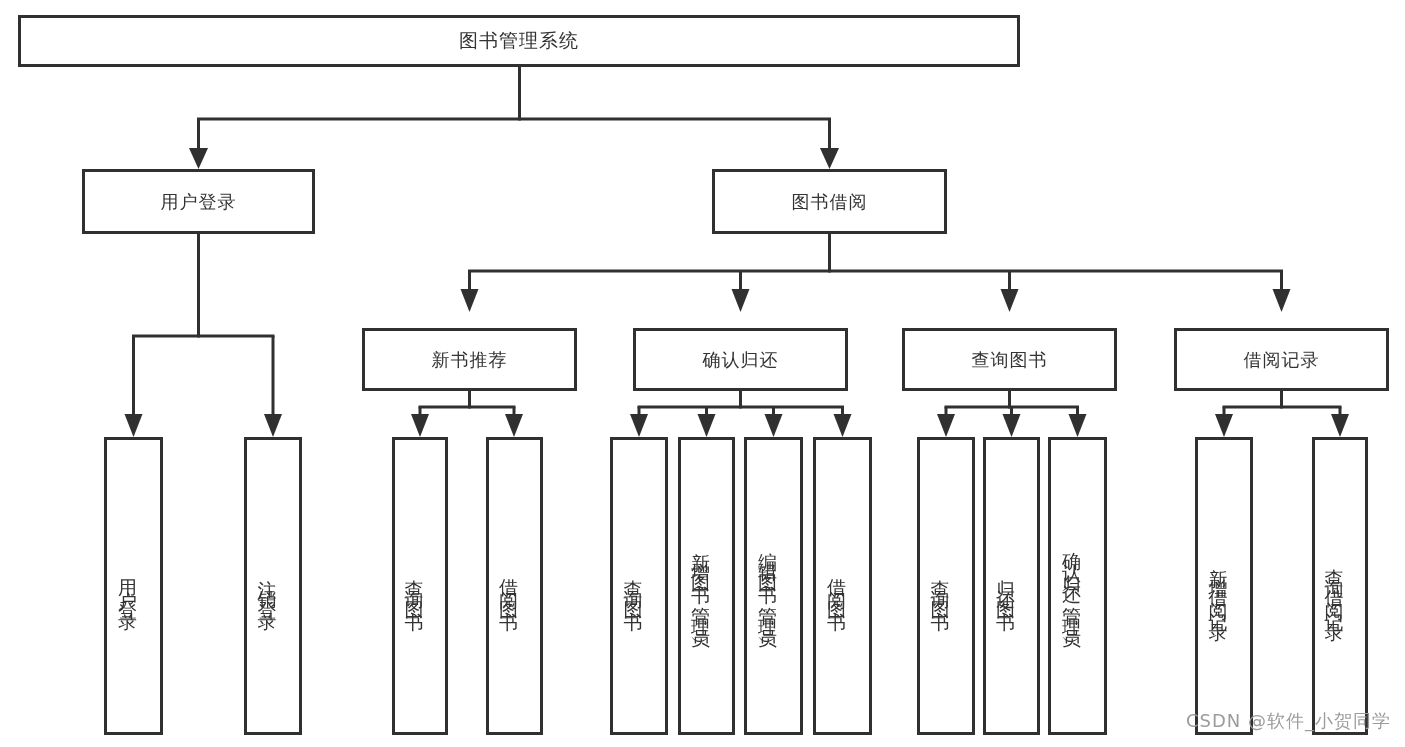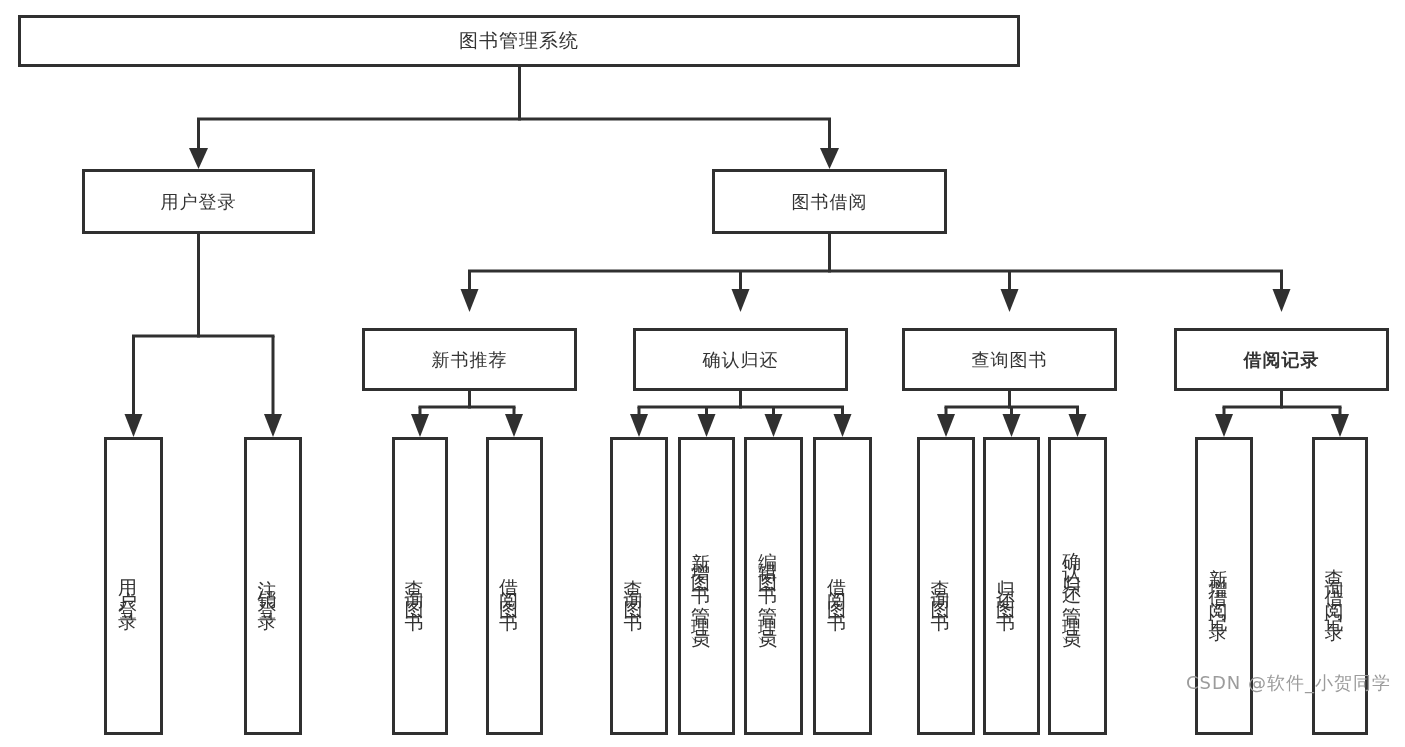--- a/index.html
+++ b/index.html
@@ -38,21 +38,21 @@
   .n-root   { left: 18px;  top: 15px;  width: 1002px; height: 52px; font-size: 19px; }
   
   .lvl2     { top: 169px; height: 65px; }
   .n-user-login { left: 82px;  width: 233px; }
   .n-book-mgmt  { left: 712px; width: 235px; }
   
   .lvl3     { top: 328px; height: 63px; }
   .n-nbr    { left: 362px;  width: 215px; }
   .n-bb     { left: 633px;  width: 215px; }
   .n-cb     { left: 902px;  width: 215px; }
-  .n-br     { left: 1174px; width: 215px; font-weight: bold; }
+  .n-br     { left: 1174px; width: 215px; }
   
   .leaf     { top: 437px; height: 298px; }
   .vtext {
     writing-mode: vertical-rl;
     text-orientation: mixed;
     font-size: 19px;
     letter-spacing: 11px;
     padding-block-start: 11px; 
     line-height: 1;
     white-space: nowrap;
@@ -65,21 +65,21 @@
   .leaf-6  { left: 678px;  width: 57px; }
   .leaf-7  { left: 744px;  width: 59px; }
   .leaf-8  { left: 813px;  width: 59px; }
   .leaf-9  { left: 917px;  width: 58px; }
   .leaf-10 { left: 983px;  width: 57px; }
   .leaf-11 { left: 1048px; width: 59px; }
   .leaf-12 { left: 1195px; width: 58px; }
   .leaf-13 { left: 1312px; width: 56px; }
   .watermark {
     position: absolute;
-    left: 1186px; top: 671px;
+    left: 1186px; top: 709px;
     font-size: 18px;
     letter-spacing: 1px;
     color: #9c9c9c;
     white-space: nowrap;
   }
 </style>
 </head>
 <body>
 
 <div class="stage">

